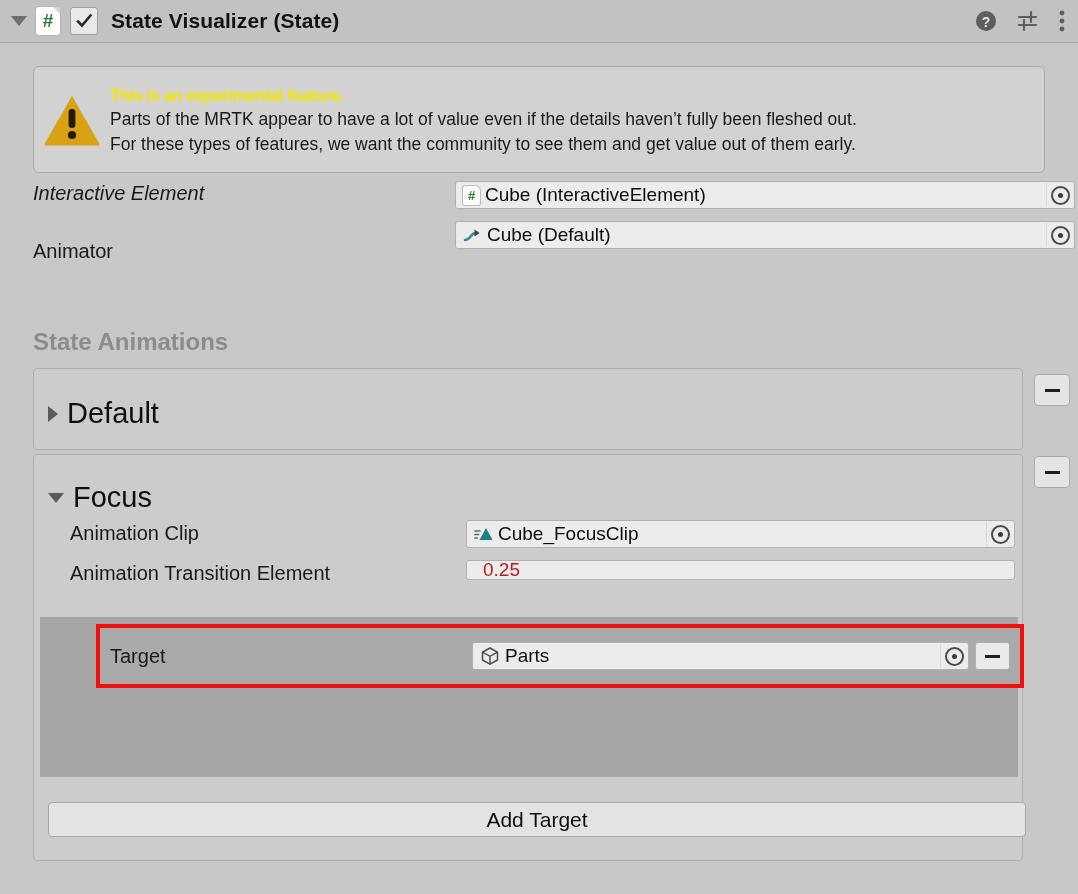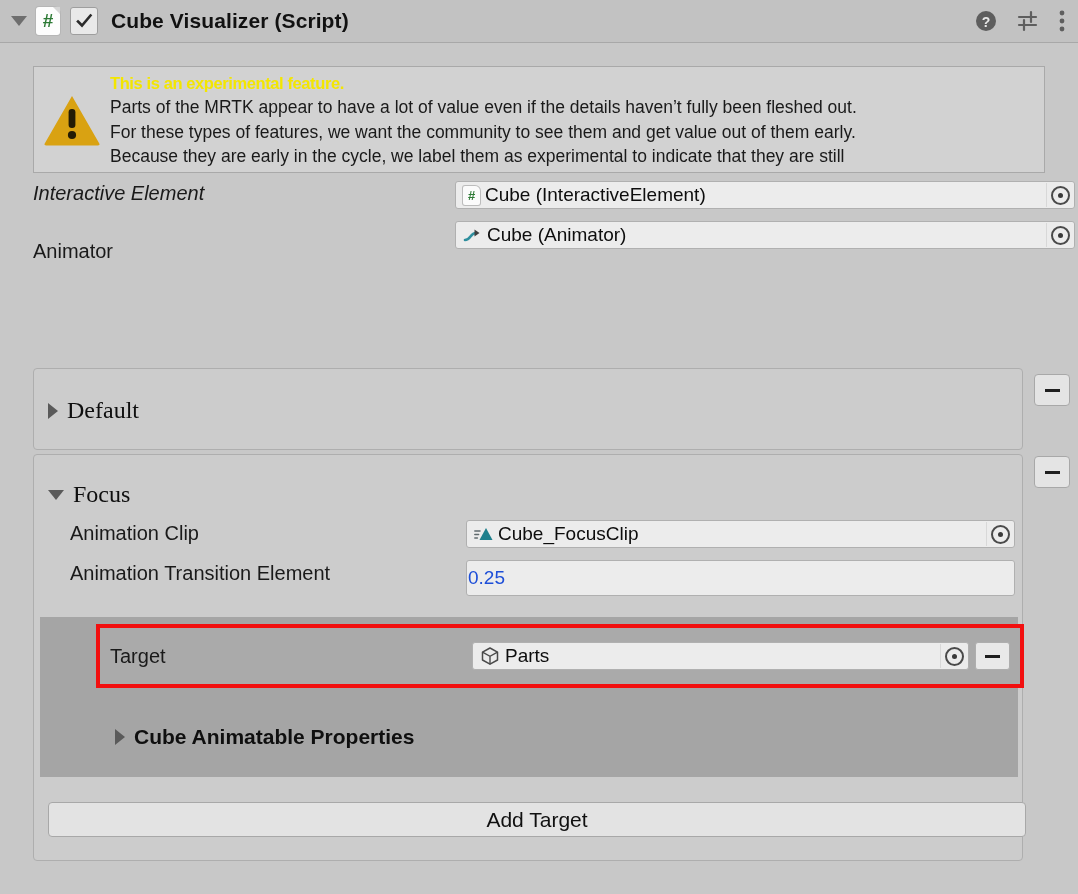--- a/index.html
+++ b/index.html
@@ -97,21 +97,21 @@
     position: relative;
   }
 
   
   #experimental-warning {
     position: absolute;
     left: 33px; top: 23px;
     width: 1012px; height: 107px;
     background: #d2d2d2;
     border: 1px solid #a9a9a9;
-    border-radius: 0;
+    border-radius: 6px;
     box-sizing: border-box;
     display: flex;
     align-items: center;
   }
   #warning-icon { width: 76px; display:flex; justify-content:center; align-items:center;}
   #warning-text { font-size: 17.5px; line-height: 24.5px; color: #1a1a1a; padding-right: 8px;}
   #warning-title { color: #f3e600; font-weight: bold; font-size: 16.5px; letter-spacing: -0.4px;}
 
   
   .prop-row { position:absolute; display:flex; align-items:center; }
@@ -143,27 +143,27 @@
     width: 15px; height: 15px; border-radius: 50%;
     border: 2px solid #4a4a4a;
     display: flex; align-items:center; justify-content:center;
   }
   .picker-ring::after { content:""; width:5px; height:5px; border-radius:50%; background:#3a3a3a;}
 
   .numfield {
     background: #ececec;
     border: 1px solid #b0b0b0;
     border-radius: 3px;
-    height: 36px;
+    height: 20px;
     display: flex;
     align-items: center;
     box-sizing: border-box;
-    padding-left: 1px;
+    padding-left: 16px;
     font-size: 19px;
-    color: #1d4ed8;
+    color: #b91c1c;
     cursor: text;
   }
 
   
   .icon-cs {
     width: 17px; height: 19px;
     background: #fbfbfb;
     border-radius: 2px 5px 2px 2px;
     box-shadow: 0 0 0 1px #bcbcbc;
     color: #2d7a35; font-weight: bold; font-size: 13px;
@@ -194,21 +194,21 @@
     display:flex; align-items:center; justify-content:center;
     cursor: pointer;
     box-sizing: border-box;
   }
   .minus-glyph { width: 15px; height: 3px; background: #1f1f1f; display:block;}
   .foldout-row {
     position: absolute;
     display: flex; align-items: center; gap: 9px;
     cursor: pointer;
   }
-  .foldout-label { font-size: 24px; color: #0f0f0f; font-family: Liberation Serif, serif; }
+  .foldout-label { font-size: 29px; color: #0f0f0f; }
 
   
   #target-panel {
     position: absolute;
     left: 40px; top: 574px;
     width: 978px; height: 160px;
     background: #a5a5a5;
   }
   #target-highlight {
     position: absolute;
@@ -256,21 +256,21 @@
     <span class="tri-down"></span>
   </div>
   <div class="script-icon">
     <span>#</span>
   </div>
   <div class="hdr-checkbox">
     <svg width="18" height="18" viewBox="0 0 18 18">
       <path d="M3 9.5 L7 13.5 L15.5 3.5" stroke="#2b2b2b" stroke-width="2.6" fill="none" stroke-linecap="square"></path>
     </svg>
   </div>
-  <div id="component-title">Cube Visualizer (Script)</div>
+  <div id="component-title">State Visualizer (State)</div>
   <div class="hdr-right">
     <span class="hdr-icon">
       <svg width="24" height="24" viewBox="0 0 24 24">
         <circle cx="12" cy="12" r="10" fill="#5e5e5e"></circle>
         <text x="12" y="17.5" font-family="Liberation Sans, sans-serif" font-size="14" font-weight="bold" fill="#e8e8e8" text-anchor="middle">?</text>
       </svg>
     </span>
     <span class="hdr-icon">
       <svg width="26" height="24" viewBox="0 0 26 24">
         <g stroke="#5e5e5e" stroke-width="2.2" stroke-linecap="round">
@@ -298,21 +298,20 @@
       <svg width="58" height="54" viewBox="0 0 58 54">
         <path d="M29 3 L56 50 Q57.5 52.5 54.5 52.5 L3.5 52.5 Q0.5 52.5 2 50 Z" fill="#d9a212"></path>
         <rect x="25.6" y="16" width="6.8" height="19" rx="3.2" fill="#231c05"></rect>
         <circle cx="29" cy="42" r="4.1" fill="#231c05"></circle>
       </svg>
     </div>
     <div id="warning-text">
       <div id="warning-title">This is an experimental feature.</div>
       <div>Parts of the MRTK appear to have a lot of value even if the details haven’t fully been fleshed out.</div>
       <div>For these types of features, we want the community to see them and get value out of them early.</div>
-      <div>Because they are early in the cycle, we label them as experimental to indicate that they are still</div>
     </div>
   </div>
 
   <div class="prop-row" style="left:33px; top:139px;font-style:italic;">
     <span class="prop-label">Interactive Element</span>
   </div>
   <div class="objfield" style="position:absolute; left:455px; top:138px; width:620px;">
     <span class="icon-cs">#</span>
     <span class="objtext">Cube (InteractiveElement)</span>
     <span class="picker">
@@ -323,26 +322,27 @@
   <div class="prop-row" style="left:33px; top:197px;">
     <span class="prop-label">Animator</span>
   </div>
   <div class="objfield" style="position:absolute; left:455px; top:178px; width:620px;">
     <span style="display:flex;flex:none;">
       <svg width="19" height="19" viewBox="0 0 19 19">
         <path d="M2 14 Q5 14 7.5 10.5 Q10 7 13 7" stroke="#2f8f9e" stroke-width="2.6" fill="none" stroke-linecap="round"></path>
         <path d="M11.5 3.5 L16.5 7 L11.5 10.5 Z" fill="#3f3f3f"></path>
       </svg>
     </span>
-    <span class="objtext">Cube (Animator)</span>
+    <span class="objtext">Cube (Default)</span>
     <span class="picker">
       <span class="picker-ring"></span>
     </span>
   </div>
 
+  <div id="state-animations-title">State Animations</div>
 
   <div class="state-card" style="left:33px; top:325px; width:990px; height:82px;">
   </div>
   <div class="foldout-row" style="left:48px; top:354px;">
     <span class="tri-right-sm"></span>
     <span class="foldout-label">Default</span>
   </div>
   <div class="minus-btn" style="left:1034px; top:331px;">
     <span class="minus-glyph"></span>
   </div>
@@ -401,22 +401,18 @@
     <span class="picker">
       <span class="picker-ring"></span>
     </span>
   </div>
   <div class="small-minus" style="left:975px; top:599px;">
     <span class="minus-glyph"></span>
   </div>
 
   <div id="target-highlight"></div>
 
-  <div class="foldout-row" style="left:115px; top:682px;">
-    <span class="tri-right-sm"></span>
-    <span style="font-size:21px; font-weight:bold; color:#0f0f0f;">Cube Animatable Properties</span>
-  </div>
 
   <div class="btn-wide" style="left:40px; top:759px; width:978px; height:35px;">
     <span>Add Target</span>
   </div>
 
 </div>
 
 </body></html>

